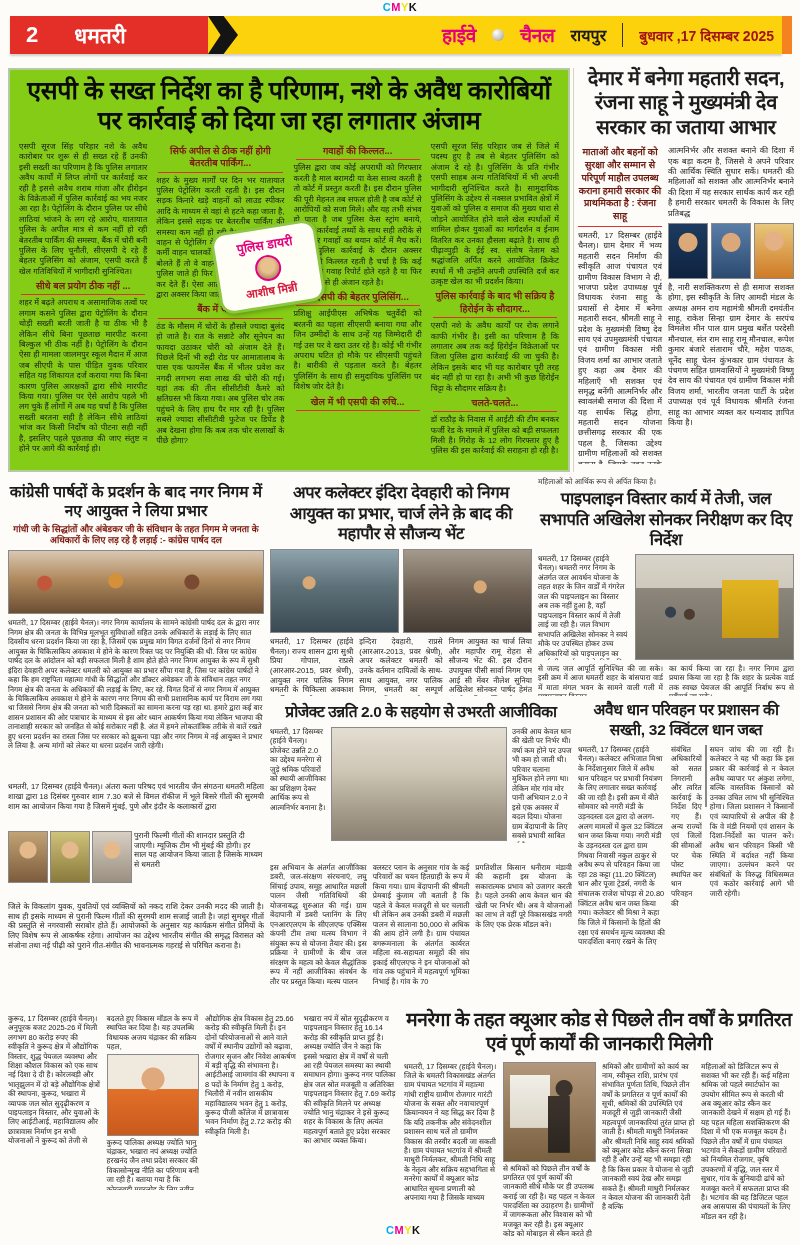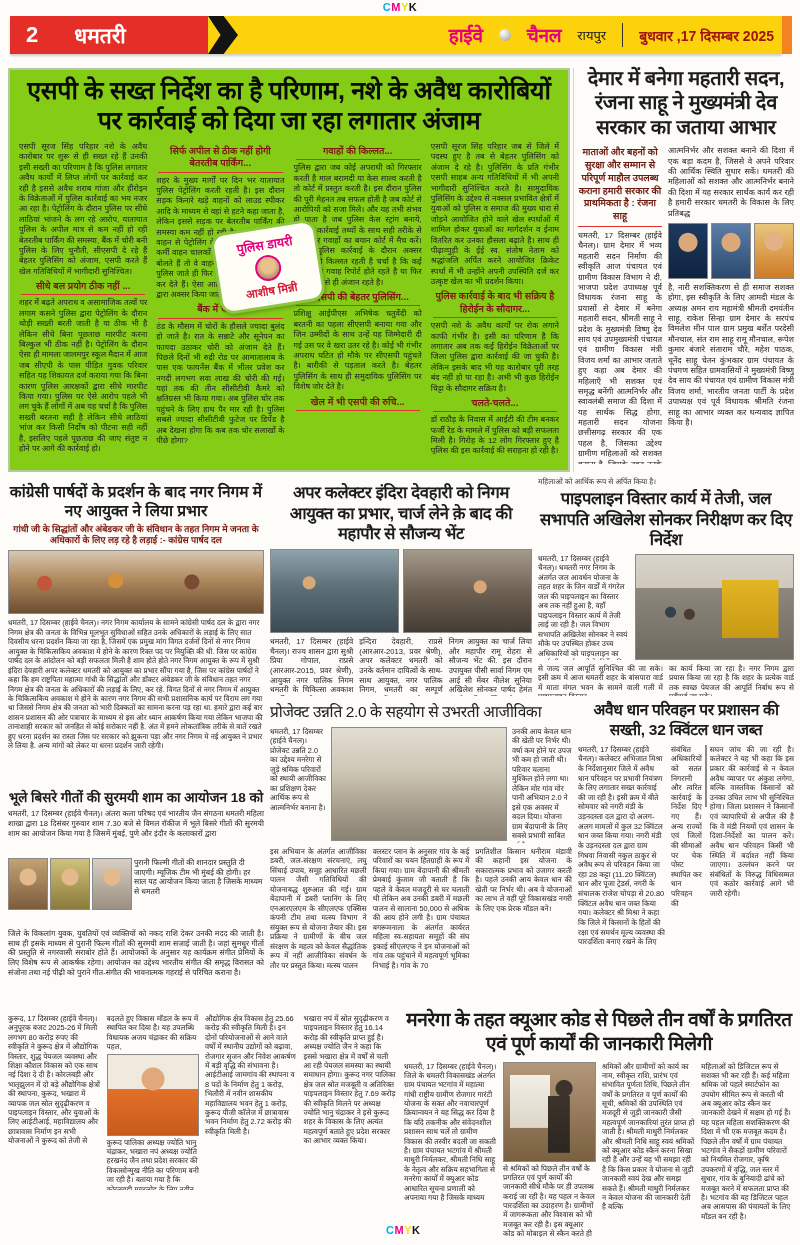--- a/index.html
+++ b/index.html
@@ -15,21 +15,21 @@
 
   
   .masthead{position:absolute;left:10px;top:16px;width:772px;height:38px;background:#fcd20d;box-shadow:0 2px 2px rgba(0,0,0,.18)}
   .tab{position:absolute;left:0;top:0;width:198px;height:38px;background:#e42f29;color:#fff;display:flex;align-items:center;padding-left:16px;gap:36px}
   .pgnum{font-size:22px;font-weight:bold}
   .section{font-size:21px;font-weight:bold}
   .chev{position:absolute;left:198px;top:0;width:30px;height:38px;background:#141414;clip-path:polygon(0 0,52% 0,100% 50%,52% 100%,0 100%,42% 50%)}
   .brand{position:absolute;right:8px;top:0;height:38px;display:flex;align-items:center;gap:16px}
   .brandname{color:#e4007f;font-weight:bold;font-size:19px;letter-spacing:-.3px}
   .ball{width:12px;height:12px;border-radius:50%;background:radial-gradient(circle at 35% 30%,#fff,#c4beb4 65%,#8d867c);display:inline-block}
-  .city{font-size:13px;font-weight:normal;color:#1b1b1b}
+  .city{font-size:16px;font-weight:bold;color:#1b1b1b}
   .vr{width:1px;height:24px;background:#33302b}
   .mdate{color:#a21212;font-weight:bold;font-size:14px}
   .orange-cap{position:absolute;left:782px;top:16px;width:10px;height:38px;background:#f58220}
   .col-rule{position:absolute;left:573px;top:68px;width:1px;height:404px;background:#d8d2c4}
 
   
   .ph{border:1px solid #8a8a8a}
   p{text-align:justify}
 
   
@@ -79,26 +79,26 @@
   .b2m-hl{font-size:16.5px;font-weight:bold;text-align:center;line-height:1.25;letter-spacing:-.3px}
   .b2m-photos{display:flex;gap:4px;margin:5px 0 4px}
   .b2m-photos .ph{flex:1;height:84px}
   .ph-meet1{background:radial-gradient(circle at 30% 40%,#d9a877 6px,transparent 7px),linear-gradient(180deg,#8fa3ad 0%,#5d7078 45%,#3a4a52 100%)}
   .ph-meet2{background:radial-gradient(circle at 60% 45%,#d9a877 6px,transparent 7px),linear-gradient(180deg,#a49a8c 0%,#6f6254 50%,#453c34 100%)}
   .b2m-cols{display:flex;gap:6px;height:78px;overflow:hidden}
   .b2m-cols>div{flex:1;font-size:7.6px;line-height:1.28;text-align:justify}
 
   
   .unnati{position:absolute;left:270px;top:700px;width:302px;height:306px;overflow:hidden}
-  .unnati-hl{font-size:15.5px;font-weight:normal;text-align:left;white-space:nowrap;letter-spacing:-.4px;overflow:hidden}
+  .unnati-hl{font-size:15.5px;font-weight:bold;text-align:center;white-space:nowrap;letter-spacing:-.4px;overflow:hidden}
   .unnati-row1{display:flex;gap:5px;margin-top:5px;height:116px;overflow:hidden}
   .unnati-c1{width:56px;flex:none;font-size:7.4px;line-height:1.28}
   .ph-unnati{width:176px;flex:none;height:114px;background:linear-gradient(180deg,#e3ded2 0%,#cdc5b4 40%,#a39a8a 75%,#8a8172 100%)}
   .unnati-cr{flex:1;font-size:7.4px;line-height:1.28}
-  .unnati-row2{display:flex;gap:6px;margin-top:4px;height:170px;overflow:hidden}
+  .unnati-row2{display:flex;gap:6px;margin-top:20px;height:170px;overflow:hidden}
   .unnati-row2>div{flex:1;font-size:7.4px;line-height:1.28;text-align:justify}
 
   
   .pipeline{position:absolute;left:538px;top:476px;width:256px;height:220px;overflow:hidden}
   .pipe-pre{font-size:7.4px;color:#333;margin-bottom:2px;text-align:justify}
   .pipe-hl{font-size:16.5px;font-weight:bold;text-align:center;line-height:1.25;letter-spacing:-.3px}
   .pipe-row{display:flex;gap:5px;margin-top:4px;height:106px}
   .pipe-c1{width:92px;flex:none;font-size:7.4px;line-height:1.28;overflow:hidden}
   .ph-excavator{flex:1;height:106px;background:radial-gradient(circle at 22% 55%,#34404c 5px,transparent 6px),radial-gradient(circle at 34% 57%,#4c3c30 5px,transparent 6px),linear-gradient(#e3b422,#c89a14) 86% 55%/36% 56% no-repeat,linear-gradient(#d9d4ca,#cfc9bc) 0 0/100% 32% no-repeat,linear-gradient(180deg,#9a948a,#6f6a60)}
   .pipe-row2{display:flex;gap:6px;margin-top:4px;height:56px;overflow:hidden}
@@ -203,21 +203,20 @@
       </div>
     </div>
   </section>
 
   <section class="band2-left">
     <h2 class="b2l-hl">कांग्रेसी पार्षदों के प्रदर्शन के बाद नगर निगम में नए आयुक्त ने लिया प्रभार</h2>
     <div class="b2l-stand">गांधी जी के सिद्धांतों और अंबेडकर जी के संविधान के तहत निगम मे जनता के अधिकारों के लिए लड़ रहे है लड़ाई :- कांग्रेस पार्षद दल</div>
     <div class="ph ph-protest"></div>
     <div class="congress-body">धमतरी, 17 दिसम्बर (हाईवे चैनल)। नगर निगम कार्यालय के सामने कांग्रेसी पार्षद दल के द्वारा नगर निगम क्षेत्र की जनता के विभिन्न मूलभूत सुविधाओं सहित उनके अधिकारों के लड़ाई के लिए सात दिवसीय धरना प्रदर्शन किया जा रहा है, जिसमें एक प्रमुख मांग विगत दर्जनों दिनों से नगर निगम आयुक्त के चिकित्सकिय अवकाश मे होने के कारण रिक्त पद पर नियुक्ति की थी. जिस पर कांग्रेस पार्षद दल के आंदोलन को बड़ी सफलता मिली है शाम होते होते नगर निगम आयुक्त के रूप में सुश्री इंदिरा देवहारी अपर कलेक्टर धमतरी को आयुक्त का प्रभार सौंपा गया है, जिस पर कांग्रेस पार्षदों ने कहा कि हम राष्ट्रपिता महात्मा गांधी के सिद्धांतों और डॉक्टर अंबेडकर जी के संविधान तहत नगर निगम क्षेत्र की जनता के अधिकारों की लड़ाई के लिए, कर रहे. विगत दिनों से नगर निगम में आयुक्त के चिकित्सकिय अवकाश मे होने के कारण नगर निगम की सभी प्रशासनिक कार्य पर विराम लग गया था जिससे निगम क्षेत्र की जनता को भारी दिक्कतों का सामना करना पड़ रहा था. हमारे द्वारा कई बार शासन प्रशासन की ओर पत्राचार के माध्यम से इस ओर ध्यान आकर्षण किया गया लेकिन भाजपा की तानाशाही सरकार को जनहित से कोई सरोकार नहीं है. अंत में हमने लोकतांत्रिक तरीके से बातें रखते हुए धरना प्रदर्शन का रास्ता जिस पर सरकार को झुकना पड़ा और नगर निगम मे नई आयुक्त ने प्रभार ले लिया है. अन्य मांगों को लेकर या धरना प्रदर्शन जारी रहेगी।</div>
     <div class="geet">
-      <h2 class="geet-hl">भूले बिसरे गीतों की सुरमयी  शाम का आयोजन 18 को</h2>
       <p>धमतरी, 17 दिसम्बर (हाईवे चैनल)। अंतरा कला परिषद एवं भारतीय जैन संगठना धमतरी महिला शाखा द्वारा 18 दिसंबर गुरुवार शाम 7.30 बजे से विमल रॉकीज में भूले बिसरे गीतों की सुरमयी शाम का आयोजन किया गया है जिसमें मुंबई, पुणे और इंदौर के कलाकारों द्वारा</p>
       <div class="geet-row">
         <div class="geet-photos">
           <div class="ph ph-singer1"></div>
           <div class="ph ph-singer2"></div>
           <div class="ph ph-singer3"></div>
         </div>
         <div class="geet-frag">पुरानी फिल्मी गीतों की शानदार प्रस्तुति दी जाएगी। म्यूजिक टीम भी मुंबई की होगी। हर साल यह आयोजन किया जाता है जिसके माध्यम से धमतरी</div>
       </div>
       <p>जिले के विकलांग युवक, युवतियों एवं व्यक्तियों को नकद राशि देकर उनकी मदद की जाती है। साथ ही इसके माध्यम से पुरानी फिल्म गीतों की सुरमयी शाम सजाई जाती है। जहां सुमधुर गीतों की प्रस्तुति से नगरवासी सराबोर होते हैं। आयोजकों के अनुसार यह कार्यक्रम संगीत प्रेमियों के लिए विशेष रूप से आकर्षक रहेगा। आयोजन का उद्देश्य भारतीय संगीत की समृद्ध विरासत को संजोना तथा नई पीढ़ी को पुराने गीत-संगीत की भावनात्मक गहराई से परिचित कराना है।</p>

